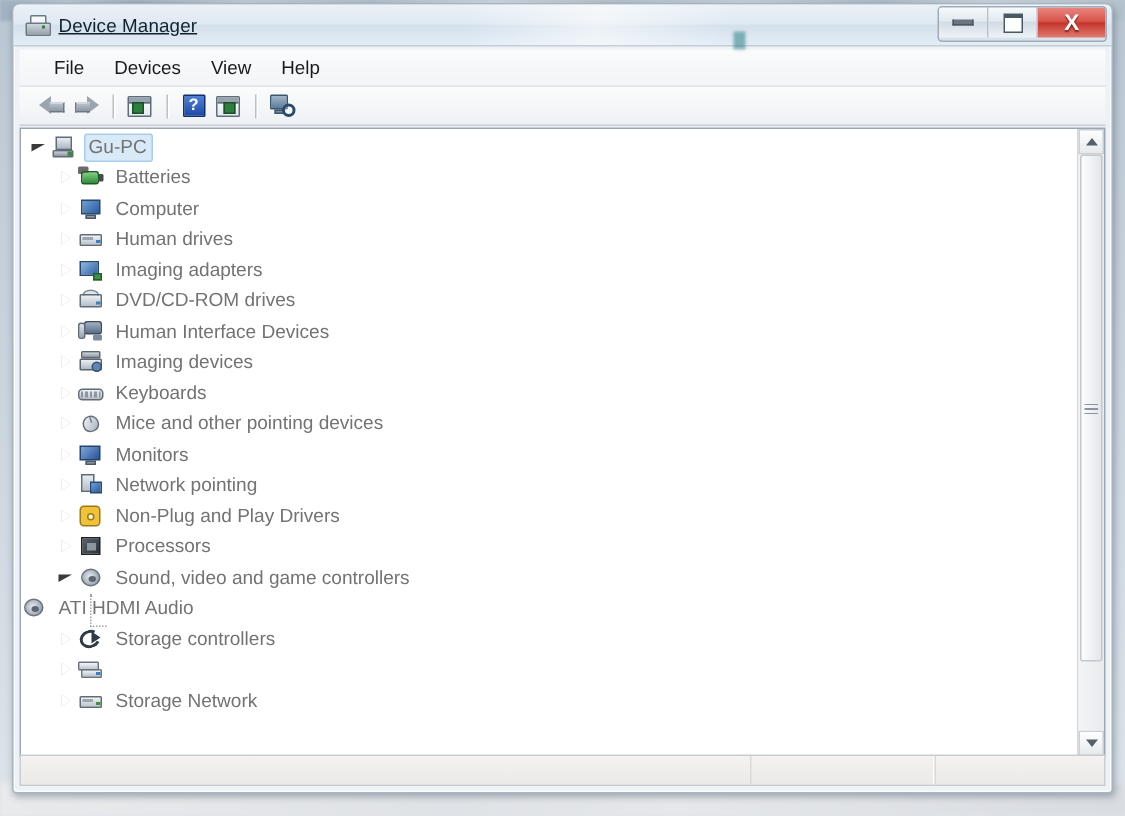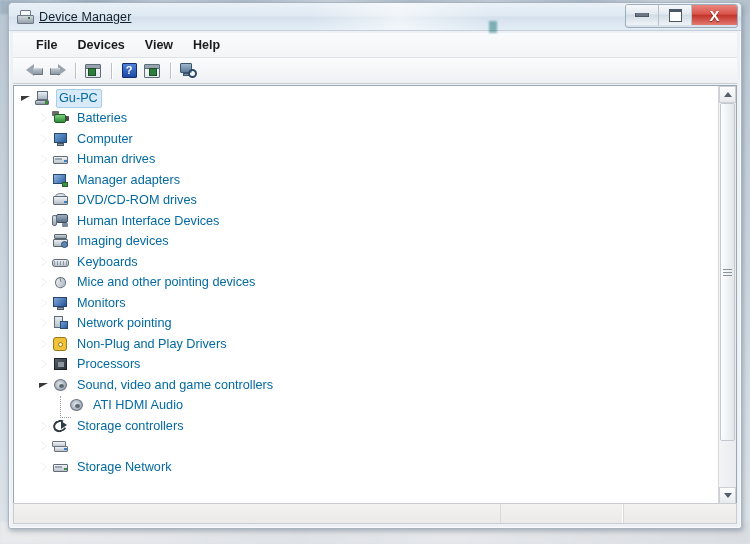--- a/index.html
+++ b/index.html
@@ -154,21 +154,20 @@
 
   
   #menubar {
     height: 24px;
     background: linear-gradient(180deg,#fafbfc 0%,#f2f4f6 100%);
     border-bottom: 1px solid #dfe3e7;
     display: flex;
     align-items: center;
     padding-left: 14px;
     margin: 2px 4px 0 4px;
-    font-weight: bold;
   }
   .menu-item {
     font-size: 12.5px;
     color: #1b1b1b;
     padding: 2px 9px;
     margin-right: 2px;
     cursor: default;
     white-space: nowrap;
   }
 
@@ -296,21 +295,21 @@
     overflow: hidden;
     padding-top: 2px;
   }
 
   .row {
     position: relative;
     height: 20.5px;
     display: flex;
     align-items: center;
     font-size: 12.7px;
-    color: #0369a1;
+    color: #737373;
     white-space: nowrap;
   }
   .row .twisty {
     width: 16px; height: 20px;
     display: flex; align-items: center; justify-content: center;
     flex: none;
   }
   .tri-collapsed {
     width: 0; height: 0;
     border-top: 4.5px solid transparent;
@@ -367,21 +366,21 @@
   }
   .row.selected .lbl {
     background: #d8eaf8;
     border: 1px solid #a8cde9;
     border-radius: 2px;
   }
 
   
   .lvl0 { padding-left: 4px; }
   .lvl1 { padding-left: 22px; }
-  .lvl2 { padding-left: 54px; }
+  .lvl2 { }
 
   
   .connector {
     position: absolute;
     left: 46px;
     width: 10px;
     border-left: 1px dotted #9aa4ad;
     border-bottom: 1px dotted #9aa4ad;
     height: 11px;
     top: 0px;
@@ -683,21 +682,21 @@
       </div>
 
       <div class="row lvl1">
         <div class="twisty">
           <div class="tri-collapsed"></div>
         </div>
         <div class="ico i-display">
           <div class="mon"></div>
             <div class="grn"></div>
         </div>
-        <div class="lbl">Manager adapters</div>
+        <div class="lbl">Imaging adapters</div>
       </div>
 
       <div class="row lvl1">
         <div class="twisty">
           <div class="tri-collapsed"></div>
         </div>
         <div class="ico i-dvd">
           <div class="disc"></div>
             <div class="body"></div>
             <div class="led"></div>

